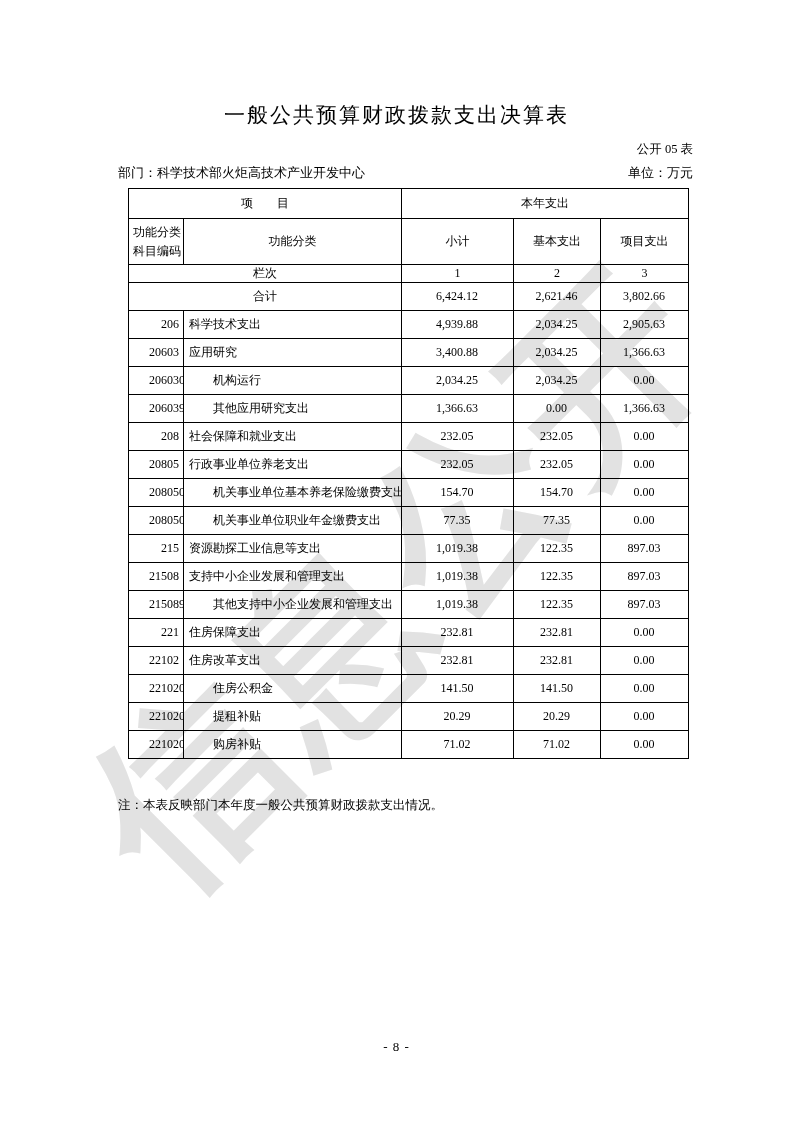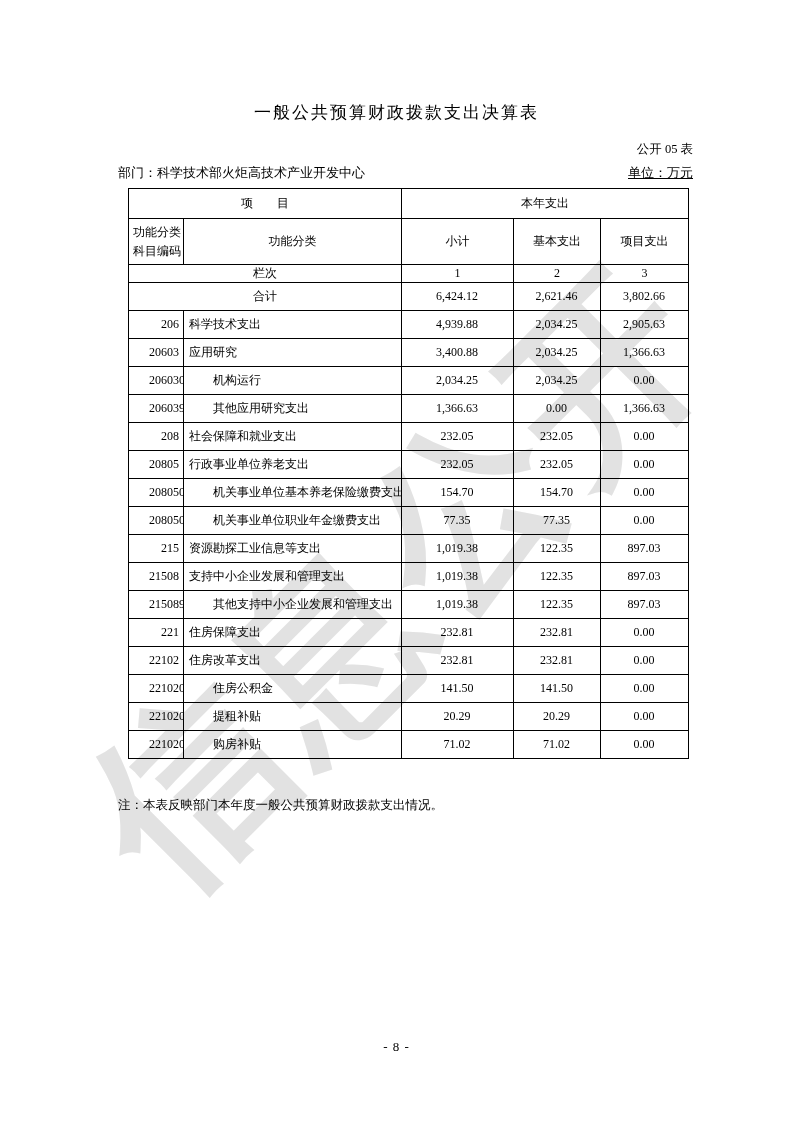--- a/index.html
+++ b/index.html
@@ -30,36 +30,35 @@
     white-space: nowrap;
     color: #e2e2e2;
     font-family: "Liberation Sans", "DejaVu Sans", sans-serif;
   }
 
   .layer { position: absolute; inset: 0; z-index: 1; }
 
   .page-title {
     position: absolute; top: 101px; left: 0; right: 0;
     text-align: center;
-    font-size: 17px;
+    font-size: 21px;
     letter-spacing: 2px;
     font-weight: 500;
   }
   .table-tag {
     position: absolute; top: 141px; right: 100px;
     font-size: 12.5px;
   }
   .dept-line {
     position: absolute; top: 164px; left: 118px;
     font-size: 13px;
   }
   .unit-line {
     position: absolute; top: 164px; right: 100px;
     font-size: 13px;
-    text-decoration: underline;
   }
 
   table.budget-table {
     position: absolute; top: 188px; left: 128px;
     width: 560px;
     border-collapse: collapse;
     table-layout: fixed;
     background: transparent;
   }
   .budget-table td {

